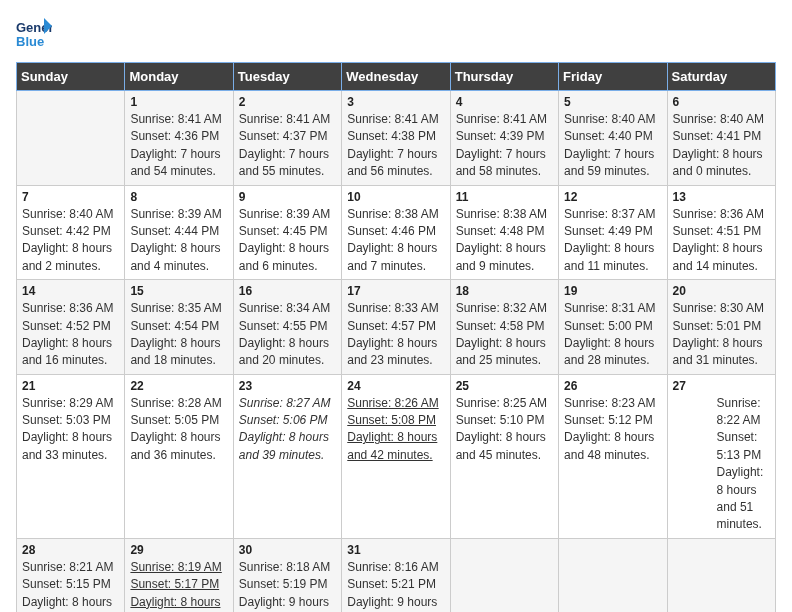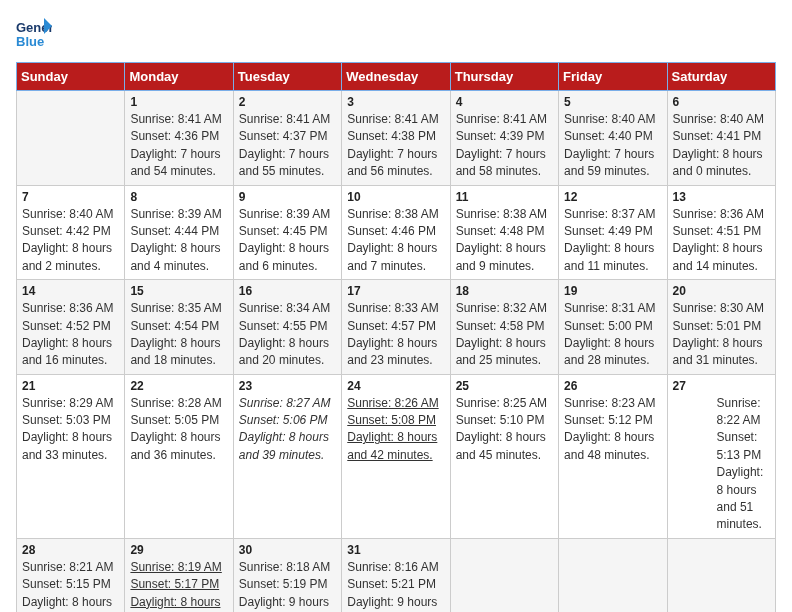--- a/index.html
+++ b/index.html
@@ -41,21 +41,21 @@
     }
     .location-title {
       font-size: 16px;
       color: #444;
     }
     table {
       width: 100%;
       border-collapse: collapse;
     }
     thead tr th {
-      background-color: #b91c1c;
+      background-color: #404040;
       color: #fff;
       font-size: 13px;
       padding: 6px 4px;
       text-align: left;
       border: 1px solid #7aaee8;
     }
     tbody tr td {
       border: 1px solid #ccc;
       vertical-align: top;
       padding: 4px 5px;

